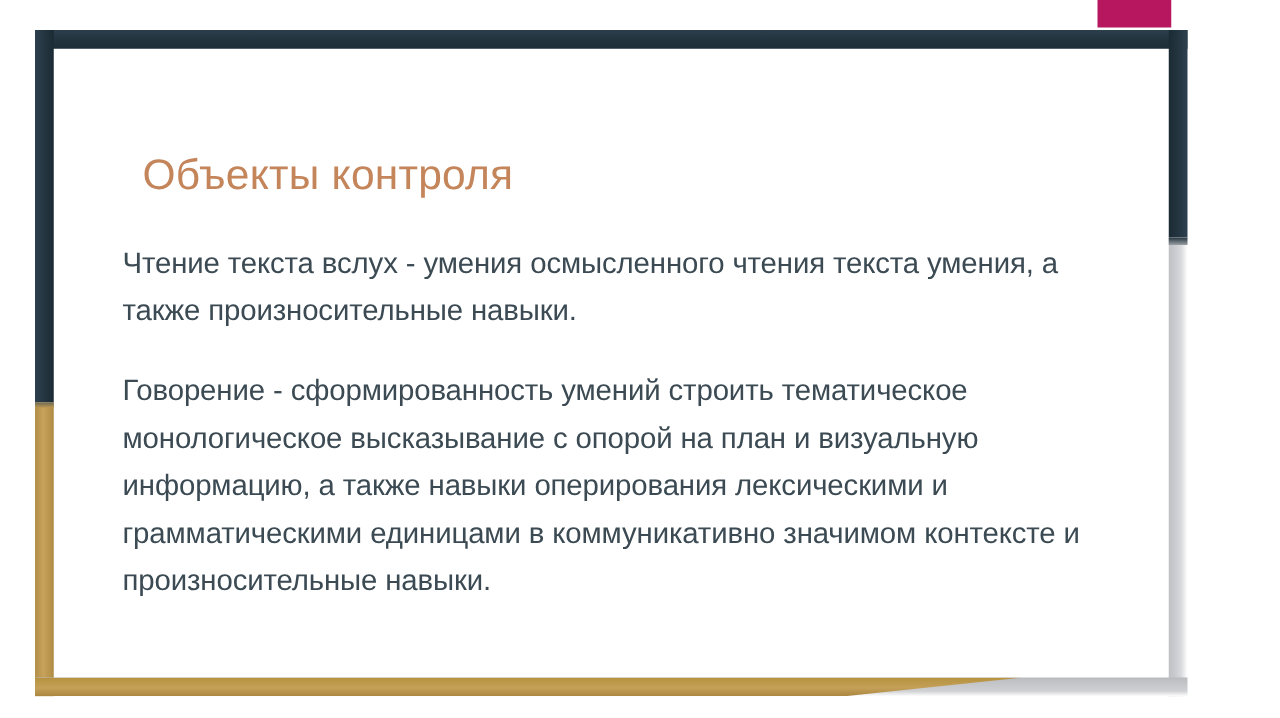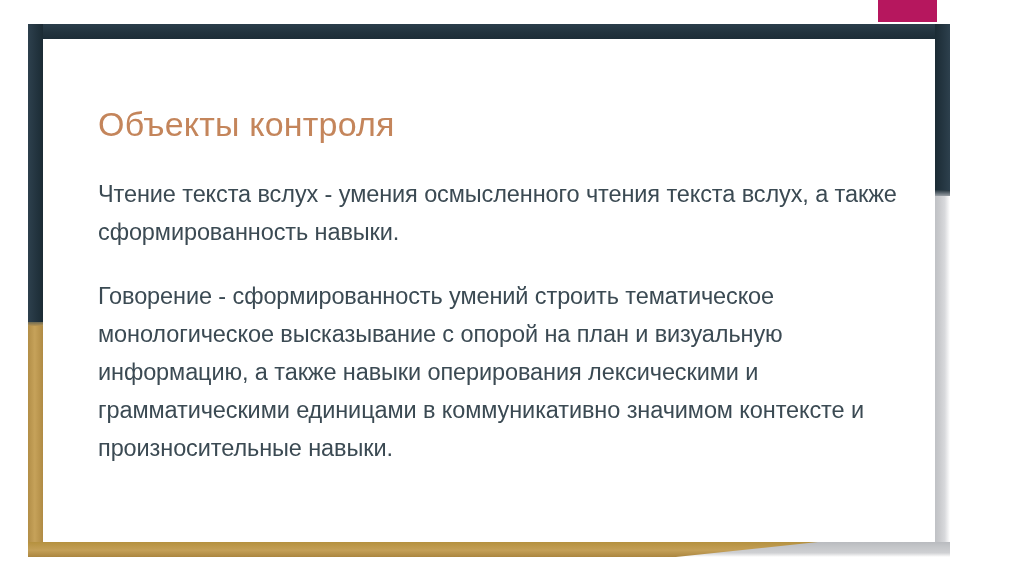--- a/index.html
+++ b/index.html
@@ -137,21 +137,21 @@
 
   
   .content {
     position: absolute;
     left: 70px;
     top: 80px;
     right: 40px;
   }
 
   .slide-title {
-    margin: 0;
+    margin: 16px;
     font-family: "Liberation Sans", sans-serif;
     font-size: 34px;
     font-weight: 400;
     color: #c4855b;
     letter-spacing: 0.2px;
     line-height: 1.2;
   }
 
   .body-block {
     margin-top: 30px;
@@ -185,20 +185,20 @@
     <div class="bar-right-navy"></div>
     <div class="bar-right-grey"></div>
     <div class="bar-bottom"></div>
     <div class="bar-bottom-gold"></div>
 
     <div class="content">
 
       <h1 class="slide-title">Объекты контроля</h1>
 
       <div class="body-block">
-        <p class="para">Чтение текста вслух -  умения осмысленного чтения текста вслух, а также сформированность навыки.</p>
+        <p class="para">Чтение текста вслух -  умения осмысленного чтения текста умения, а также произносительные навыки.</p>
         <p class="para">Говорение - сформированность умений строить тематическое монологическое высказывание с опорой на план и визуальную информацию, а также навыки оперирования лексическими и грамматическими единицами в коммуникативно значимом контексте и произносительные навыки.</p>
       </div>
 
     </div>
 
   </div>
 </div>
 
 </body></html>

